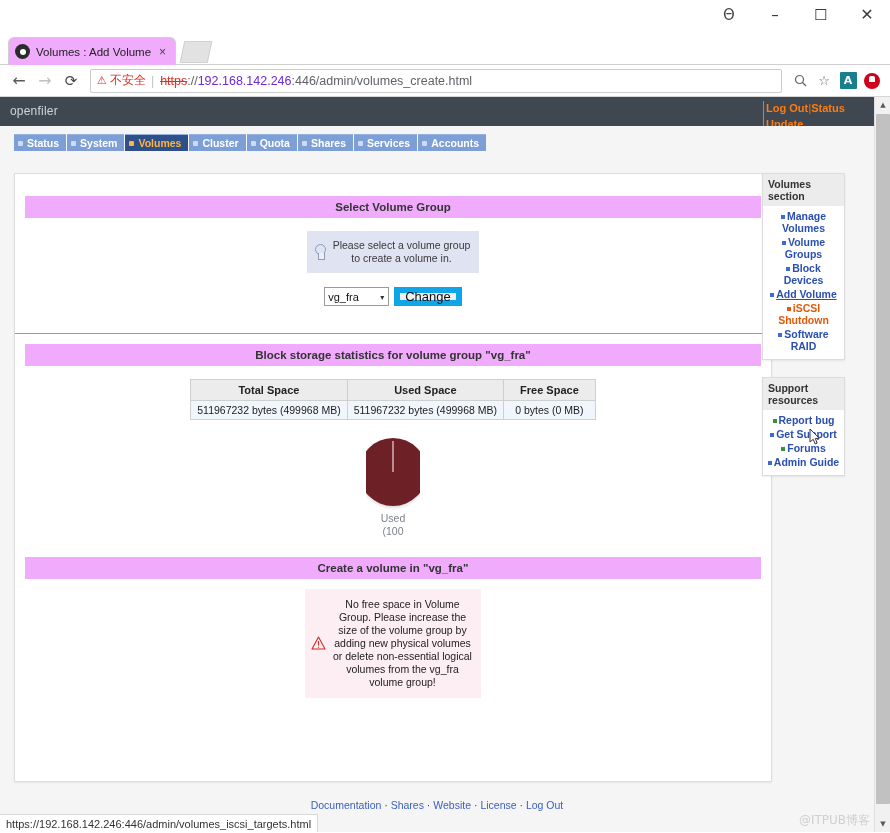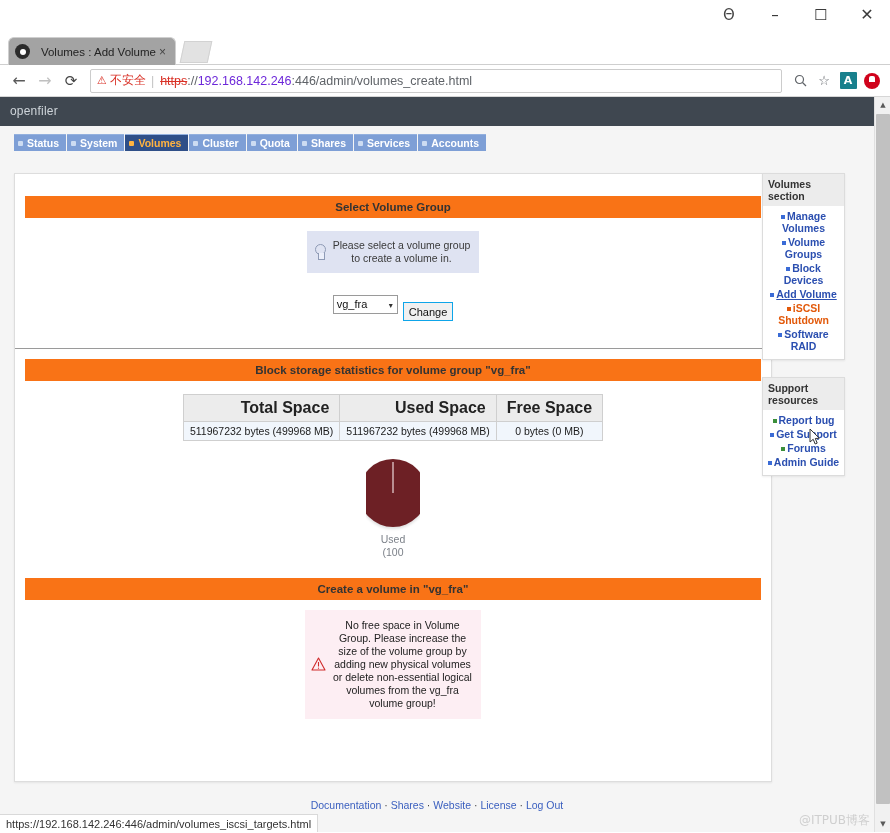--- a/index.html
+++ b/index.html
@@ -29,25 +29,25 @@
   }
   .win-btn.close { font-size: 16px; }
   .win-btn.profile { font-size: 15px; color: #444; }
 
   .tabstrip {
     height: 30px; position: relative; background: #ffffff;
     border-bottom: 1px solid #cfcfcf;
   }
   .tab {
     position: absolute; left: 8px; top: 2px; height: 28px;
-    width: 168px; background: #a3a3a3;
+    width: 168px; background: #f0abfc;
     border: 1px solid #cfcfcf; border-bottom: none;
     border-radius: 6px 6px 0 0;
     display: flex; align-items: center; padding: 0 6px;
-    font-size: 11.5px; color: #222; text-align: right;
+    font-size: 11.5px; color: #222;
   }
   .tab-favicon {
     width: 15px; height: 15px; border-radius: 50%;
     background: #2b2b2b; margin-right: 6px; flex: 0 0 auto;
     position: relative;
   }
   .tab-favicon::after {
     content: ""; position: absolute; left: 4.5px; top: 4.5px;
     width: 6px; height: 6px; border-radius: 50%; background: #ffffff;
   }
@@ -168,21 +168,21 @@
 
   
   .of-body { position: relative; }
   .content-panel {
     position: absolute; left: 14px; top: 0; width: 758px;
     height: 609px; background: #ffffff;
     border: 1px solid #dddddd;
     box-shadow: 0 1px 2px rgba(0,0,0,.07);
   }
   .section-head {
-    background: #f97316; height: 22px; margin: 0 10px;
+    background: #f0abfc; height: 22px; margin: 0 10px;
     display: flex; align-items: center; justify-content: center;
     font-size: 11.5px; font-weight: bold; color: #333333;
   }
   .hr-divider { border-top: 1px solid #9a9a9a; margin: 0; }
 
   .hint-box {
     width: 172px; margin: 13px auto 0; background: #dfe3f2;
     padding: 8px 8px 8px 6px; display: flex; align-items: center;
     gap: 5px;
   }
@@ -213,34 +213,33 @@
     background: #ffffff; font-size: 11px; color: #111;
     display: flex; align-items: center; padding: 0 3px;
     position: relative; font-family: "Liberation Sans", sans-serif;
   }
   .vg-select .caret {
     position: absolute; right: 4px; top: 5px;
     font-size: 8px; color: #333;
     font-family: "DejaVu Sans", sans-serif;
   }
   .btn-change {
-    height: 19px; padding: 0 5px; border: 1px solid #0ea5e9;
-    background: #f0f0f0; font-size: 11px; color: #111;
-    display: flex; align-items: center; margin-top: 15px;
+    height: 19px; padding: 0 5px; border: 6px solid #0ea5e9;
+    background: #f0f0f0; font-size: 13px; color: #111;
+    display: flex; align-items: center;
   }
 
   .stats-table {
     margin: 13px auto 0; border-collapse: collapse;
     font-size: 10.5px;
   }
   .stats-table th {
     background: #ececec; border: 1px solid #cfcfcf;
-    font-size: 16px; color: #222; font-weight: bold;
-    padding: 4px 10px;
-    text-align: right;
+    font-size: 11px; color: #222; font-weight: bold;
+    padding: 4px 16px;
   }
   .stats-table td {
     background: #f1f6fc; border: 1px solid #cfcfcf;
     color: #1b1b1b; padding: 3px 6px; text-align: center;
     font-size: 10.5px; white-space: nowrap;
   }
 
   .chart-area {
     position: relative; height: 125px; margin-top: 12px;
     overflow: hidden;
@@ -405,20 +404,25 @@
       <span class="ext-o"></span>
     </div>
   </div>
 </div>
 
 <div class="viewport">
   <div class="page">
 
     <div class="of-header">
       <div class="of-logo">openfiler</div>
+      <div class="of-links">
+        <a>Log Out</a><span class="sep">|</span><a>Status</a><br>
+        <a class="row2">Update</a><br>
+        <a class="row2">Shutdown</a>
+      </div>
     </div>
 
     <div class="of-navwrap">
       <div class="of-tabs">
         <div class="of-tab">
             <span class="dot"></span>
             <span>Status</span>
           </div>
         <div class="of-tab">
             <span class="dot"></span>

